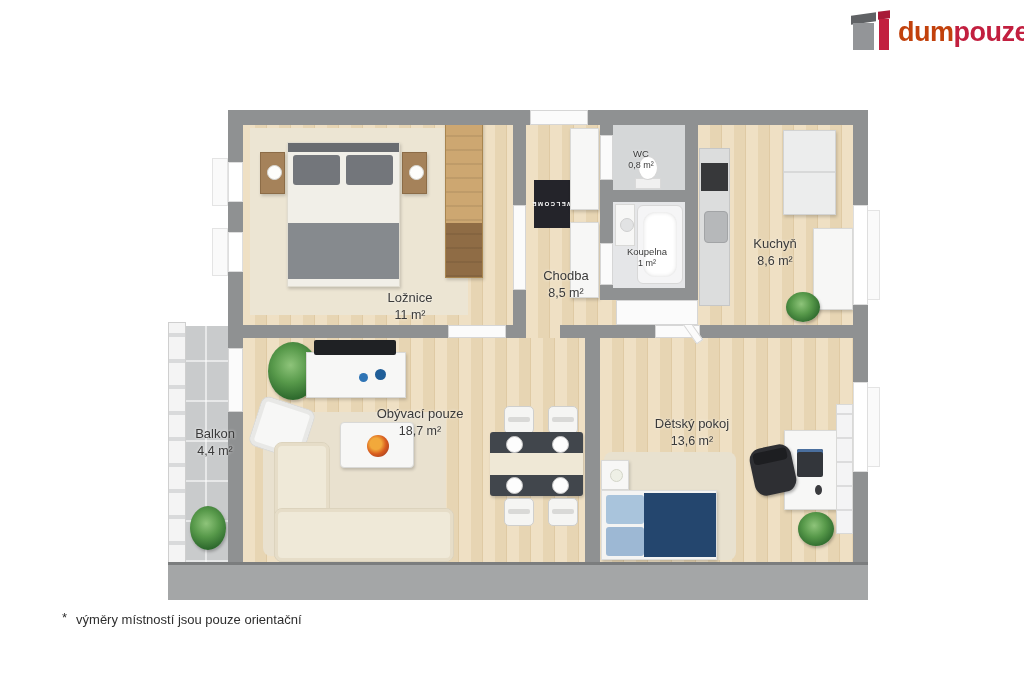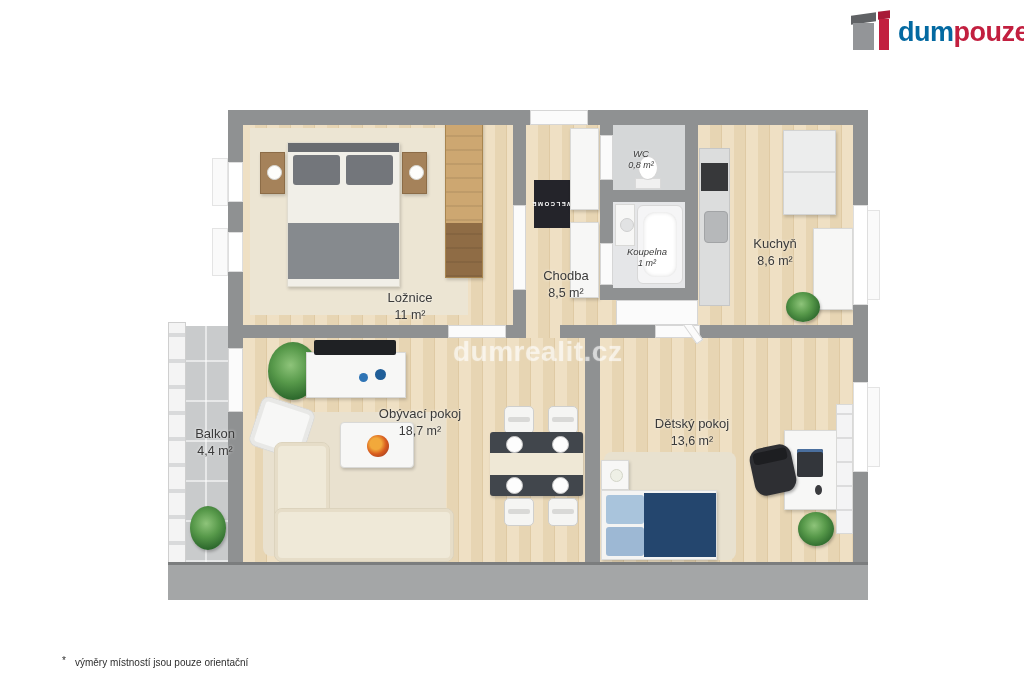--- a/index.html
+++ b/index.html
@@ -7,21 +7,21 @@
         font-family:"Liberation Sans","DejaVu Sans",sans-serif;}
   .abs{position:absolute;}
   
   .logo{position:absolute;left:851px;top:11px;display:flex;align-items:center;gap:7px;}
   .licon{position:relative;width:40px;height:41px;}
   .licon .roof{position:absolute;left:0;top:3px;width:25px;height:9px;background:#606265;transform:skewY(-8deg);}
   .licon .body{position:absolute;left:2px;top:12px;width:21px;height:27px;background:#939598;}
   .licon .redroof{position:absolute;left:27px;top:0px;width:12px;height:8px;background:#a81a38;transform:skewY(-8deg);}
   .licon .redbody{position:absolute;left:28px;top:8px;width:10px;height:31px;background:#c21f3f;}
   .logotext{font-size:27px;font-weight:bold;letter-spacing:-0.5px;line-height:40px;}
-  .lt-gray{color:#0369a1;}
+  .lt-gray{color:#c2410c;}
   .lt-red{color:#c21f3f;}
   
   .plan{position:absolute;left:168px;top:110px;width:700px;height:487px;}
   .wall{position:absolute;background:#8f9192;z-index:4;}
   .wall-b{position:absolute;background:#a4a6a7;border-top:3px solid #7b7d7e;z-index:4;}
   .floor{position:absolute;z-index:1;}
   .wood{background:repeating-linear-gradient(90deg,#efe0c4 0px,#efe0c4 12px,#e7d5b3 12px,#e7d5b3 23px,#dfcaa4 23px,#dfcaa4 24px);}
   .carpet{position:absolute;background:#ece5d3;z-index:2;}
   .tile-wc{background:#d5d7d8;}
   .tile-kp{background:#e5e6e8;}
@@ -33,27 +33,27 @@
   .f{position:absolute;z-index:3;box-sizing:border-box;}
   .shadow{box-shadow:1px 2px 3px rgba(0,0,0,.18);}
   .plant{border-radius:50%;background:radial-gradient(circle at 45% 40%,#8ec47a 0%,#57994a 40%,#2f6b2e 75%,#235424 100%);box-shadow:1px 2px 3px rgba(0,0,0,.25);}
   .white-f{background:#f7f7f6;border:1px solid #d9d9d7;}
   .chair{position:absolute;background:#f5f5f3;border:1px solid #cfcfcd;border-radius:5px;z-index:3;}
   .chair::after{content:"";position:absolute;left:3px;right:3px;top:40%;height:5px;background:#d9d9d7;border-radius:2px;}
   .plate{position:absolute;width:15px;height:15px;border-radius:50%;background:#fdfdfd;border:1px solid #c8c8c8;}
   .rlabel{position:absolute;z-index:6;transform:translateX(-50%);text-align:center;color:#3a3a3a;
           font-size:13px;line-height:1.3;white-space:nowrap;text-shadow:0 0 3px rgba(255,255,255,.85);}
   .rlabel .area{font-size:12.5px;}
-  .rlabel.small{font-size:9.5px;font-style:italic;}
+  .rlabel.small{font-size:9.5px;}
   .rlabel.small .area{font-size:9px;}
   .watermark{position:absolute;left:285px;top:226px;z-index:7;font-size:28px;font-weight:bold;
              color:rgba(255,255,255,.55);letter-spacing:.5px;text-shadow:0 0 2px rgba(255,255,255,.25);}
   .mat{position:absolute;background:#24242a;z-index:3;display:flex;align-items:center;justify-content:center;}
   .mat span{display:block;transform:rotate(180deg);color:#fff;font-size:6px;letter-spacing:1.5px;font-weight:bold;}
-  .footnote{position:absolute;left:62px;top:655px;font-size:10px;color:#2e2e2e;}
+  .footnote{position:absolute;left:62px;top:610px;font-size:13px;color:#2e2e2e;}
   .footnote .mark{vertical-align:2px;margin-right:9px;}
 </style>
 </head>
 <body>
 
 <div class="page">
 
   <div class="logo">
     <div class="licon">
       <div class="roof"></div>
@@ -213,32 +213,31 @@
     </div>
     <div class="rlabel small" style="left:479px;top:136px">
       <div>Koupelna</div>
       <div class="area">1 m²</div>
     </div>
     <div class="rlabel" style="left:607px;top:126px">
       <div>Kuchyň</div>
       <div class="area">8,6 m²</div>
     </div>
     <div class="rlabel" style="left:252px;top:296px">
-      <div>Obývací pokoj</div>
+      <div>Obývací pouze</div>
       <div class="area">18,7 m²</div>
     </div>
     <div class="rlabel" style="left:47px;top:316px">
       <div>Balkon</div>
       <div class="area">4,4 m²</div>
     </div>
     <div class="rlabel" style="left:524px;top:306px">
       <div>Dětský pokoj</div>
       <div class="area">13,6 m²</div>
     </div>
 
-    <div class="watermark">dumrealit.cz</div>
   </div>
 
   <div class="footnote">
     <span class="mark">*</span><span>výměry místností jsou pouze orientační</span>
   </div>
 
 </div>
 
 </body></html>

